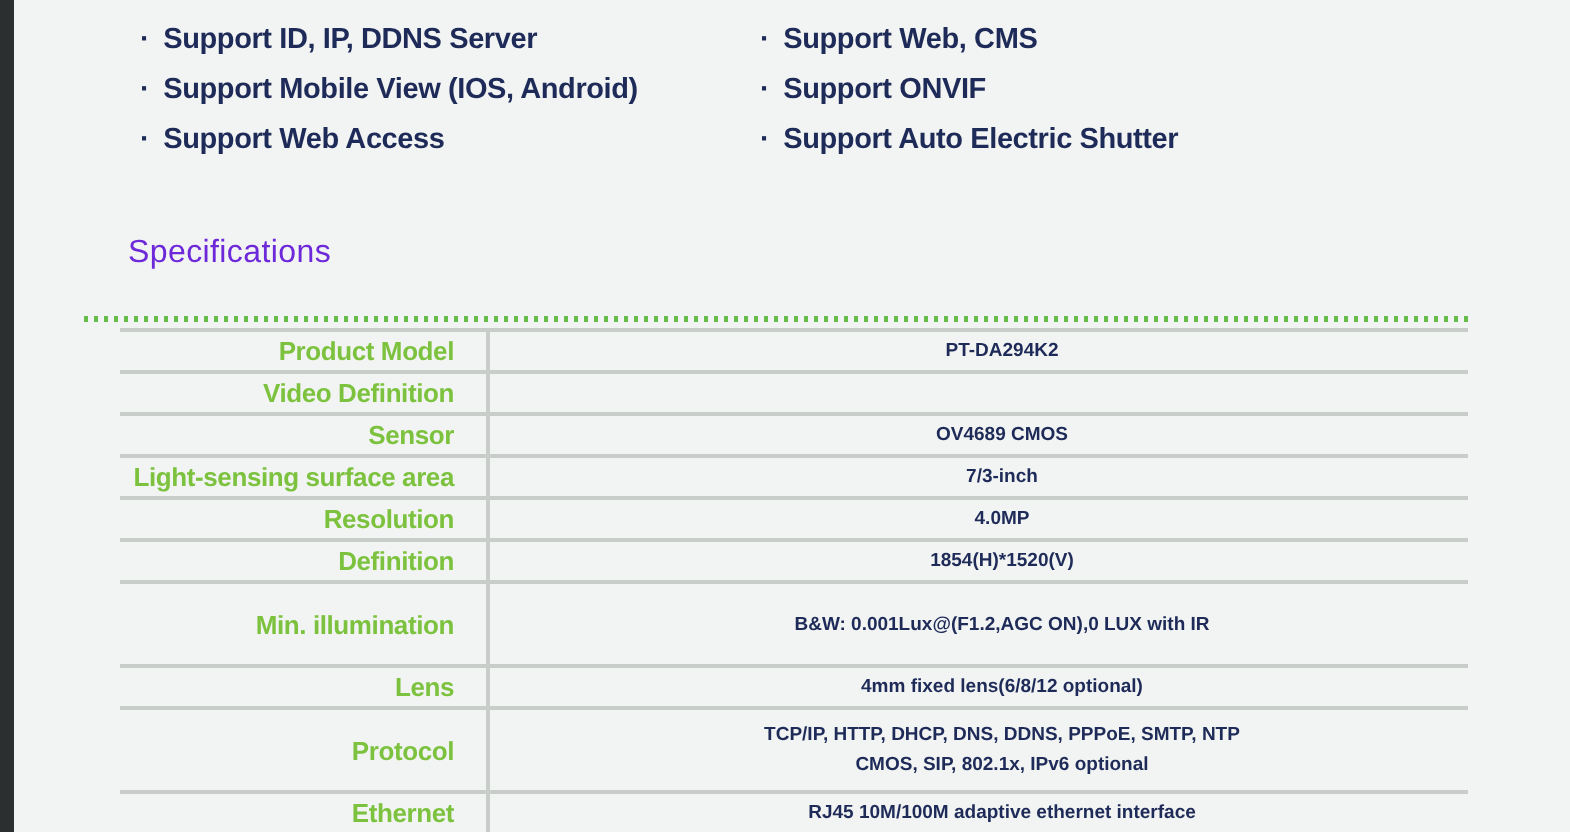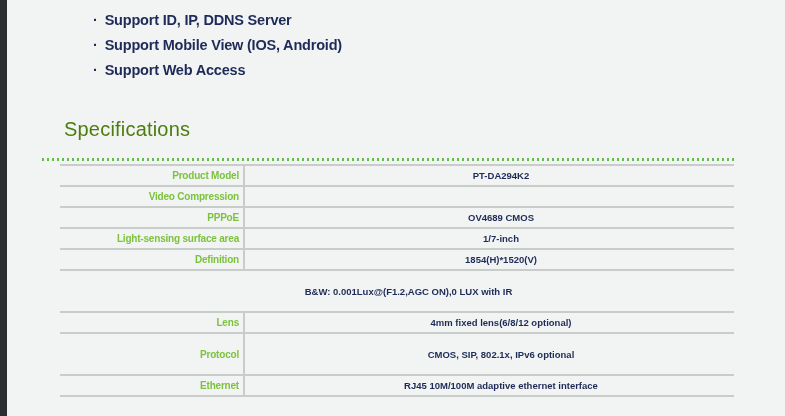--- a/index.html
+++ b/index.html
@@ -13,38 +13,38 @@
   }
   .page { position: relative; width: 785px; height: 416px; }
 
   .left-bar {
     position: absolute; left: 0; top: 0;
     width: 7px; height: 416px;
     background: #2b2f30;
   }
 
   .features {
-    position: absolute; left: 93px; top: 8px;
+    position: absolute; left: 70px; top: 8px;
     display: flex;
     color: #1e2a58;
     font-weight: bold;
     font-size: 14.5px;
     letter-spacing: -0.2px;
   }
   .features .col { width: 310px; }
   .features .col.right { width: auto; }
   .feat { line-height: 25px; white-space: nowrap; }
   .feat .b { margin-right: 7px; }
 
   .spec-title {
     position: absolute; left: 64px; top: 118px;
     margin: 0;
-    font-size: 20px;
+    font-size: 16px;
     font-weight: 400;
-    color: #4d7c0f;
+    color: #6d28d9;
     letter-spacing: 0.2px;
   }
 
   .dotted {
     position: absolute; left: 42px; top: 158px;
     width: 692px; height: 3px;
     background: repeating-linear-gradient(90deg, #67bd4a 0 2px, transparent 2px 5px);
   }
 
   .spec-table {
@@ -57,24 +57,24 @@
     align-items: stretch;
     border-bottom: 2px solid #c9cdc9;
     min-height: 19px;
     box-sizing: content-box;
   }
   .row.tall { min-height: 40px; }
   .cell { box-sizing: border-box; }
   .cell.label {
     width: 185px;
     display: flex; align-items: center; justify-content: flex-end;
-    padding-right: 4px;
+    padding-right: 16px;
     color: #7cc23e;
     font-weight: bold;
-    font-size: 10px;
+    font-size: 13px;
     letter-spacing: -0.2px;
     border-right: 2px solid #c9cdc9;
     text-align: right;
   }
   .cell.value {
     flex: 1;
     display: flex; flex-direction: column;
     align-items: center; justify-content: center;
     color: #1e2a58;
     font-weight: bold;
@@ -90,77 +90,90 @@
 <div class="page">
 
   <div class="left-bar"></div>
 
   <div class="features">
     <div class="col">
       <div class="feat"><span class="b">·</span><span>Support ID, IP, DDNS Server</span></div>
       <div class="feat"><span class="b">·</span><span>Support Mobile View (IOS, Android)</span></div>
       <div class="feat"><span class="b">·</span><span>Support Web Access</span></div>
     </div>
+    <div class="col right">
+      <div class="feat"><span class="b">·</span><span>Support Web, CMS</span></div>
+      <div class="feat"><span class="b">·</span><span>Support ONVIF</span></div>
+      <div class="feat"><span class="b">·</span><span>Support Auto Electric Shutter</span></div>
+    </div>
   </div>
 
   <h2 class="spec-title">Specifications</h2>
 
   <div class="dotted"></div>
 
   <div class="spec-table">
 
     <div class="row">
       <div class="cell label">Product Model</div>
       <div class="cell value">
         <div>PT-DA294K2</div>
       </div>
     </div>
 
     <div class="row">
-      <div class="cell label">Video Compression</div>
+      <div class="cell label">Video Definition</div>
     </div>
 
     <div class="row">
-      <div class="cell label">PPPoE</div>
+      <div class="cell label">Sensor</div>
       <div class="cell value">
         <div>OV4689 CMOS</div>
       </div>
     </div>
 
     <div class="row">
       <div class="cell label">Light-sensing surface area</div>
       <div class="cell value">
-        <div>1/7-inch</div>
+        <div>7/3-inch</div>
       </div>
     </div>
 
+    <div class="row">
+      <div class="cell label">Resolution</div>
+      <div class="cell value">
+        <div>4.0MP</div>
+      </div>
+    </div>
 
     <div class="row">
       <div class="cell label">Definition</div>
       <div class="cell value">
         <div>1854(H)*1520(V)</div>
       </div>
     </div>
 
     <div class="row tall">
+      <div class="cell label">Min. illumination</div>
       <div class="cell value">
         <div>B&amp;W: 0.001Lux@(F1.2,AGC ON),0 LUX with IR</div>
       </div>
     </div>
 
     <div class="row">
       <div class="cell label">Lens</div>
       <div class="cell value">
         <div>4mm fixed lens(6/8/12 optional)</div>
       </div>
     </div>
 
     <div class="row tall">
       <div class="cell label">Protocol</div>
       <div class="cell value">
+        <div>TCP/IP, HTTP, DHCP, DNS, DDNS, PPPoE, SMTP, NTP</div>
         <div>CMOS, SIP, 802.1x, IPv6 optional</div>
       </div>
     </div>
 
     <div class="row">
       <div class="cell label">Ethernet</div>
       <div class="cell value">
         <div>RJ45 10M/100M adaptive ethernet interface</div>
       </div>
     </div>

